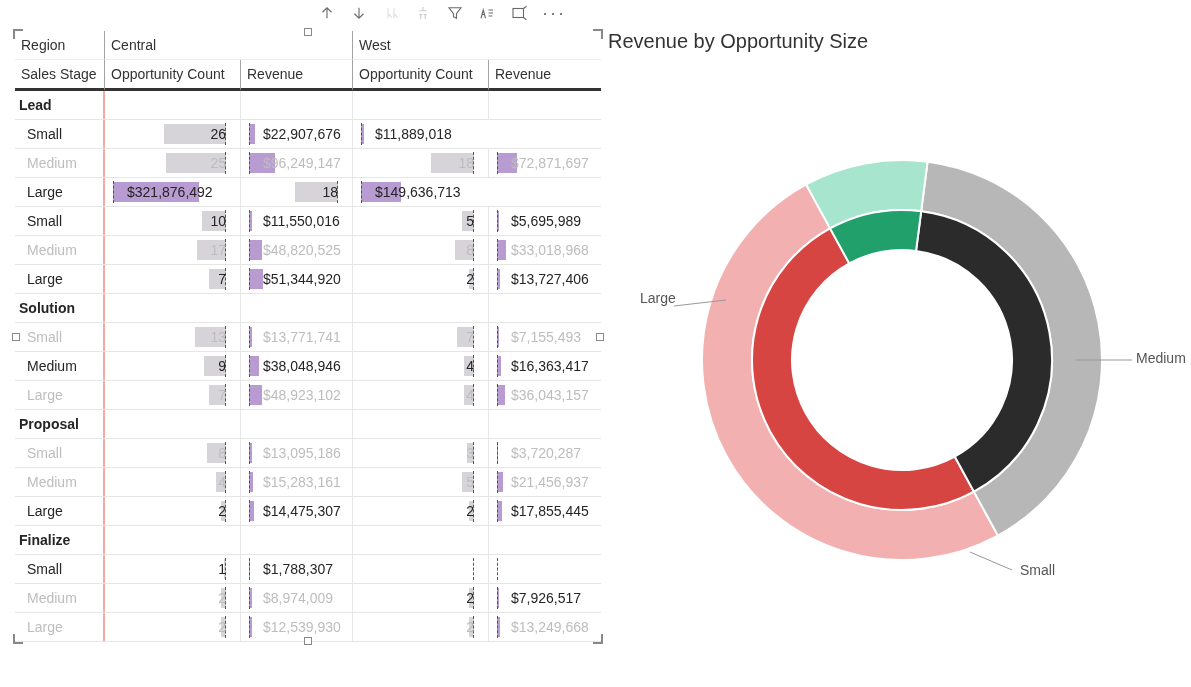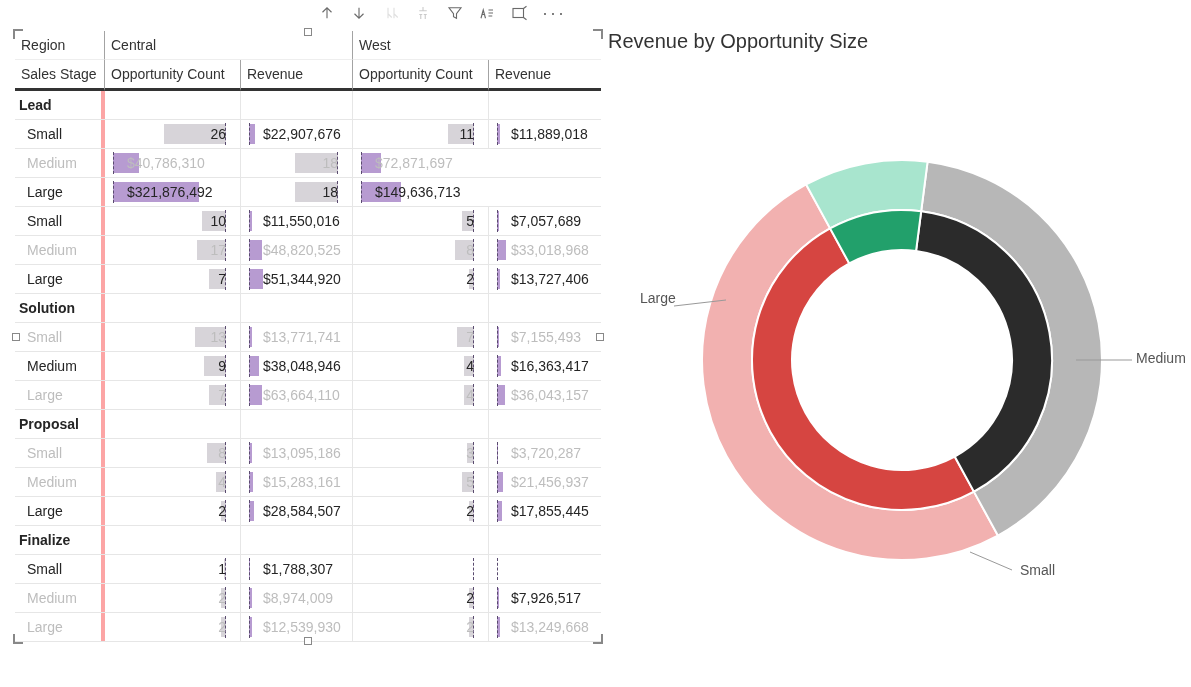--- a/index.html
+++ b/index.html
@@ -27,21 +27,21 @@
 
   .hdr{display:grid;grid-template-columns:90px 136px 112px 136px 112px;color:#333}
   .hdr .c{padding:6px 6px;border-right:1px solid #a3a3a3}
   .hdr .region-row .c{border-bottom:1px solid #eee}
   .hdr .metric-row .c{border-bottom:3px solid #333;font-size:14px;color:#333}
   .hdr .c.first-col{color:#333}
   .hdr .c.noright{border-right:none}
 
   .body .row{display:grid;grid-template-columns:90px 136px 112px 136px 112px;height:28px;border-bottom:1px solid #e6e6e6}
   .body .row .cell{position:relative;border-right:1px solid #e6e6e6;display:flex;align-items:center}
-  .body .row .cell.rowhdr{padding-left:4px;border-right:4px solid #fca5a5;font-weight:700}
+  .body .row .cell.rowhdr{padding-left:4px;border-right:2px solid #fca5a5;font-weight:700}
   .body .row .cell.sub{font-weight:400;padding-left:12px}
   .body .row.dim .cell{color:#bdbdbd}
   .body .row.dim .cell.rowhdr{color:#bdbdbd}
   .body .row .cell.num{justify-content:flex-end;padding-right:14px}
   .body .row .cell.rev{justify-content:flex-start;padding-left:22px}
   .body .row .bar{position:absolute;top:4px;bottom:4px;background:#d7d4d9}
   .body .row .bar.cnt{right:14px}
   .body .row .tick{position:absolute;top:3px;bottom:3px;width:0;border-left:1px dashed #5a4b6f}
   .body .row .tick.cnt{right:14px}
   .body .row .tick.rev{left:8px}
@@ -139,37 +139,37 @@
           <div class="cell num">
             <span class="bar cnt" style="width:62px"></span>
             <span class="tick cnt"></span>
             <span class="txt" style="">26</span>
           </div>
           <div class="cell rev">
             <span class="revbar" style="width:6px"></span>
             <span class="tick rev"></span>
             <span class="txt" style="">$22,907,676</span>
           </div>
-          <div class="cell num">
-            <span class="bar cnt" style="width:26px"></span>
-            <span class="tick cnt"></span>
-            <span class="txt" style="">11</span>
-          </div>
           <div class="cell rev" style="border-right:none">
             <span class="revbar" style="width:3px"></span>
             <span class="tick rev"></span>
             <span class="txt" style="">$11,889,018</span>
           </div>
         </div>
         <div class="row dim">
           <div class="cell rowhdr sub">Medium</div>
+          <div class="cell num">
+            <span class="bar cnt" style="width:60px"></span>
+            <span class="tick cnt"></span>
+            <span class="txt" style="">25</span>
+          </div>
           <div class="cell rev">
             <span class="revbar" style="width:26px"></span>
             <span class="tick rev"></span>
-            <span class="txt" style="">$40,786,310</span>
+            <span class="txt" style="">$96,249,147</span>
           </div>
           <div class="cell num">
             <span class="bar cnt" style="width:43px"></span>
             <span class="tick cnt"></span>
             <span class="txt" style="">18</span>
           </div>
           <div class="cell rev" style="border-right:none">
             <span class="revbar" style="width:20px"></span>
             <span class="tick rev"></span>
             <span class="txt" style="">$72,871,697</span>
@@ -206,21 +206,21 @@
             <span class="txt" style="">$11,550,016</span>
           </div>
           <div class="cell num">
             <span class="bar cnt" style="width:12px"></span>
             <span class="tick cnt"></span>
             <span class="txt" style="">5</span>
           </div>
           <div class="cell rev" style="border-right:none">
             <span class="revbar" style="width:2px"></span>
             <span class="tick rev"></span>
-            <span class="txt" style="">$7,057,689</span>
+            <span class="txt" style="">$5,695,989</span>
           </div>
         </div>
         <div class="row dim">
           <div class="cell rowhdr sub">Medium</div>
           <div class="cell num">
             <span class="bar cnt" style="width:29px"></span>
             <span class="tick cnt"></span>
             <span class="txt" style="">17</span>
           </div>
           <div class="cell rev">
@@ -318,21 +318,21 @@
         <div class="row dim">
           <div class="cell rowhdr sub">Large</div>
           <div class="cell num">
             <span class="bar cnt" style="width:17px"></span>
             <span class="tick cnt"></span>
             <span class="txt" style="">7</span>
           </div>
           <div class="cell rev">
             <span class="revbar" style="width:13px"></span>
             <span class="tick rev"></span>
-            <span class="txt" style="">$63,664,110</span>
+            <span class="txt" style="">$48,923,102</span>
           </div>
           <div class="cell num">
             <span class="bar cnt" style="width:10px"></span>
             <span class="tick cnt"></span>
             <span class="txt" style="">4</span>
           </div>
           <div class="cell rev" style="border-right:none">
             <span class="revbar" style="width:8px"></span>
             <span class="tick rev"></span>
             <span class="txt" style="">$36,043,157</span>
@@ -394,21 +394,21 @@
         <div class="row">
           <div class="cell rowhdr sub">Large</div>
           <div class="cell num">
             <span class="bar cnt" style="width:5px"></span>
             <span class="tick cnt"></span>
             <span class="txt" style="">2</span>
           </div>
           <div class="cell rev">
             <span class="revbar" style="width:5px"></span>
             <span class="tick rev"></span>
-            <span class="txt" style="">$28,584,507</span>
+            <span class="txt" style="">$14,475,307</span>
           </div>
           <div class="cell num">
             <span class="bar cnt" style="width:5px"></span>
             <span class="tick cnt"></span>
             <span class="txt" style="">2</span>
           </div>
           <div class="cell rev" style="border-right:none">
             <span class="revbar" style="width:5px"></span>
             <span class="tick rev"></span>
             <span class="txt" style="">$17,855,445</span>

